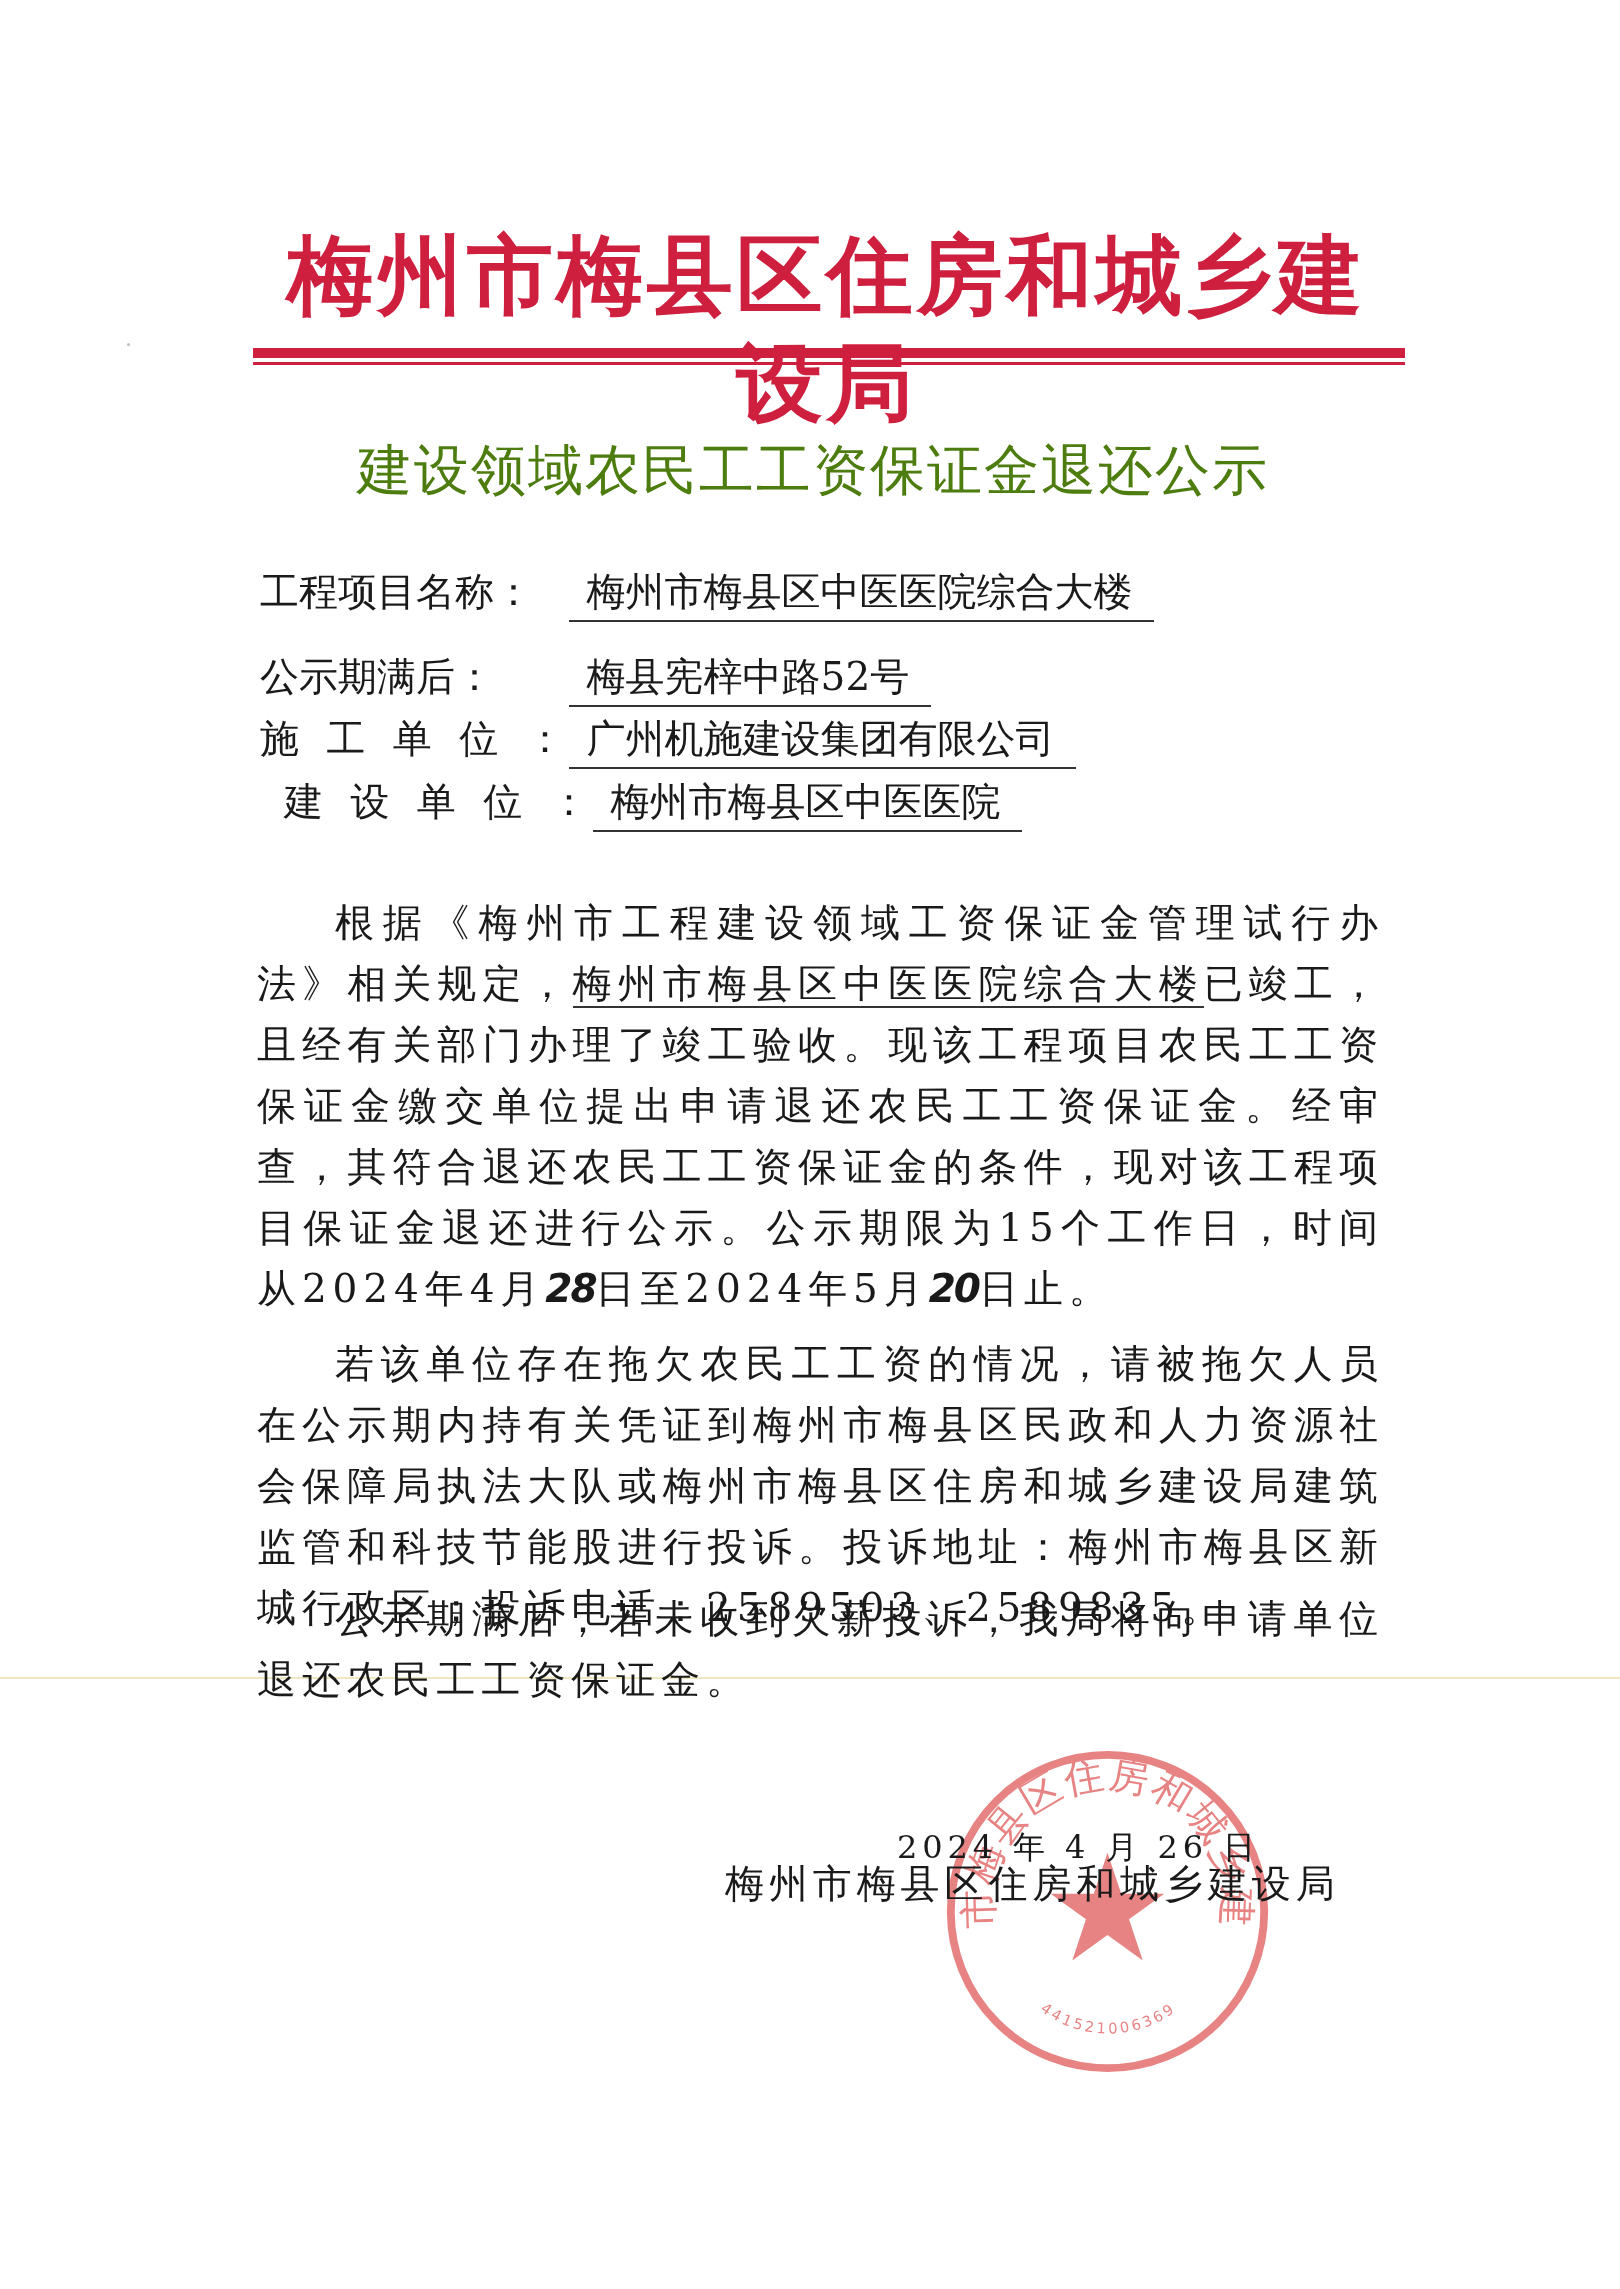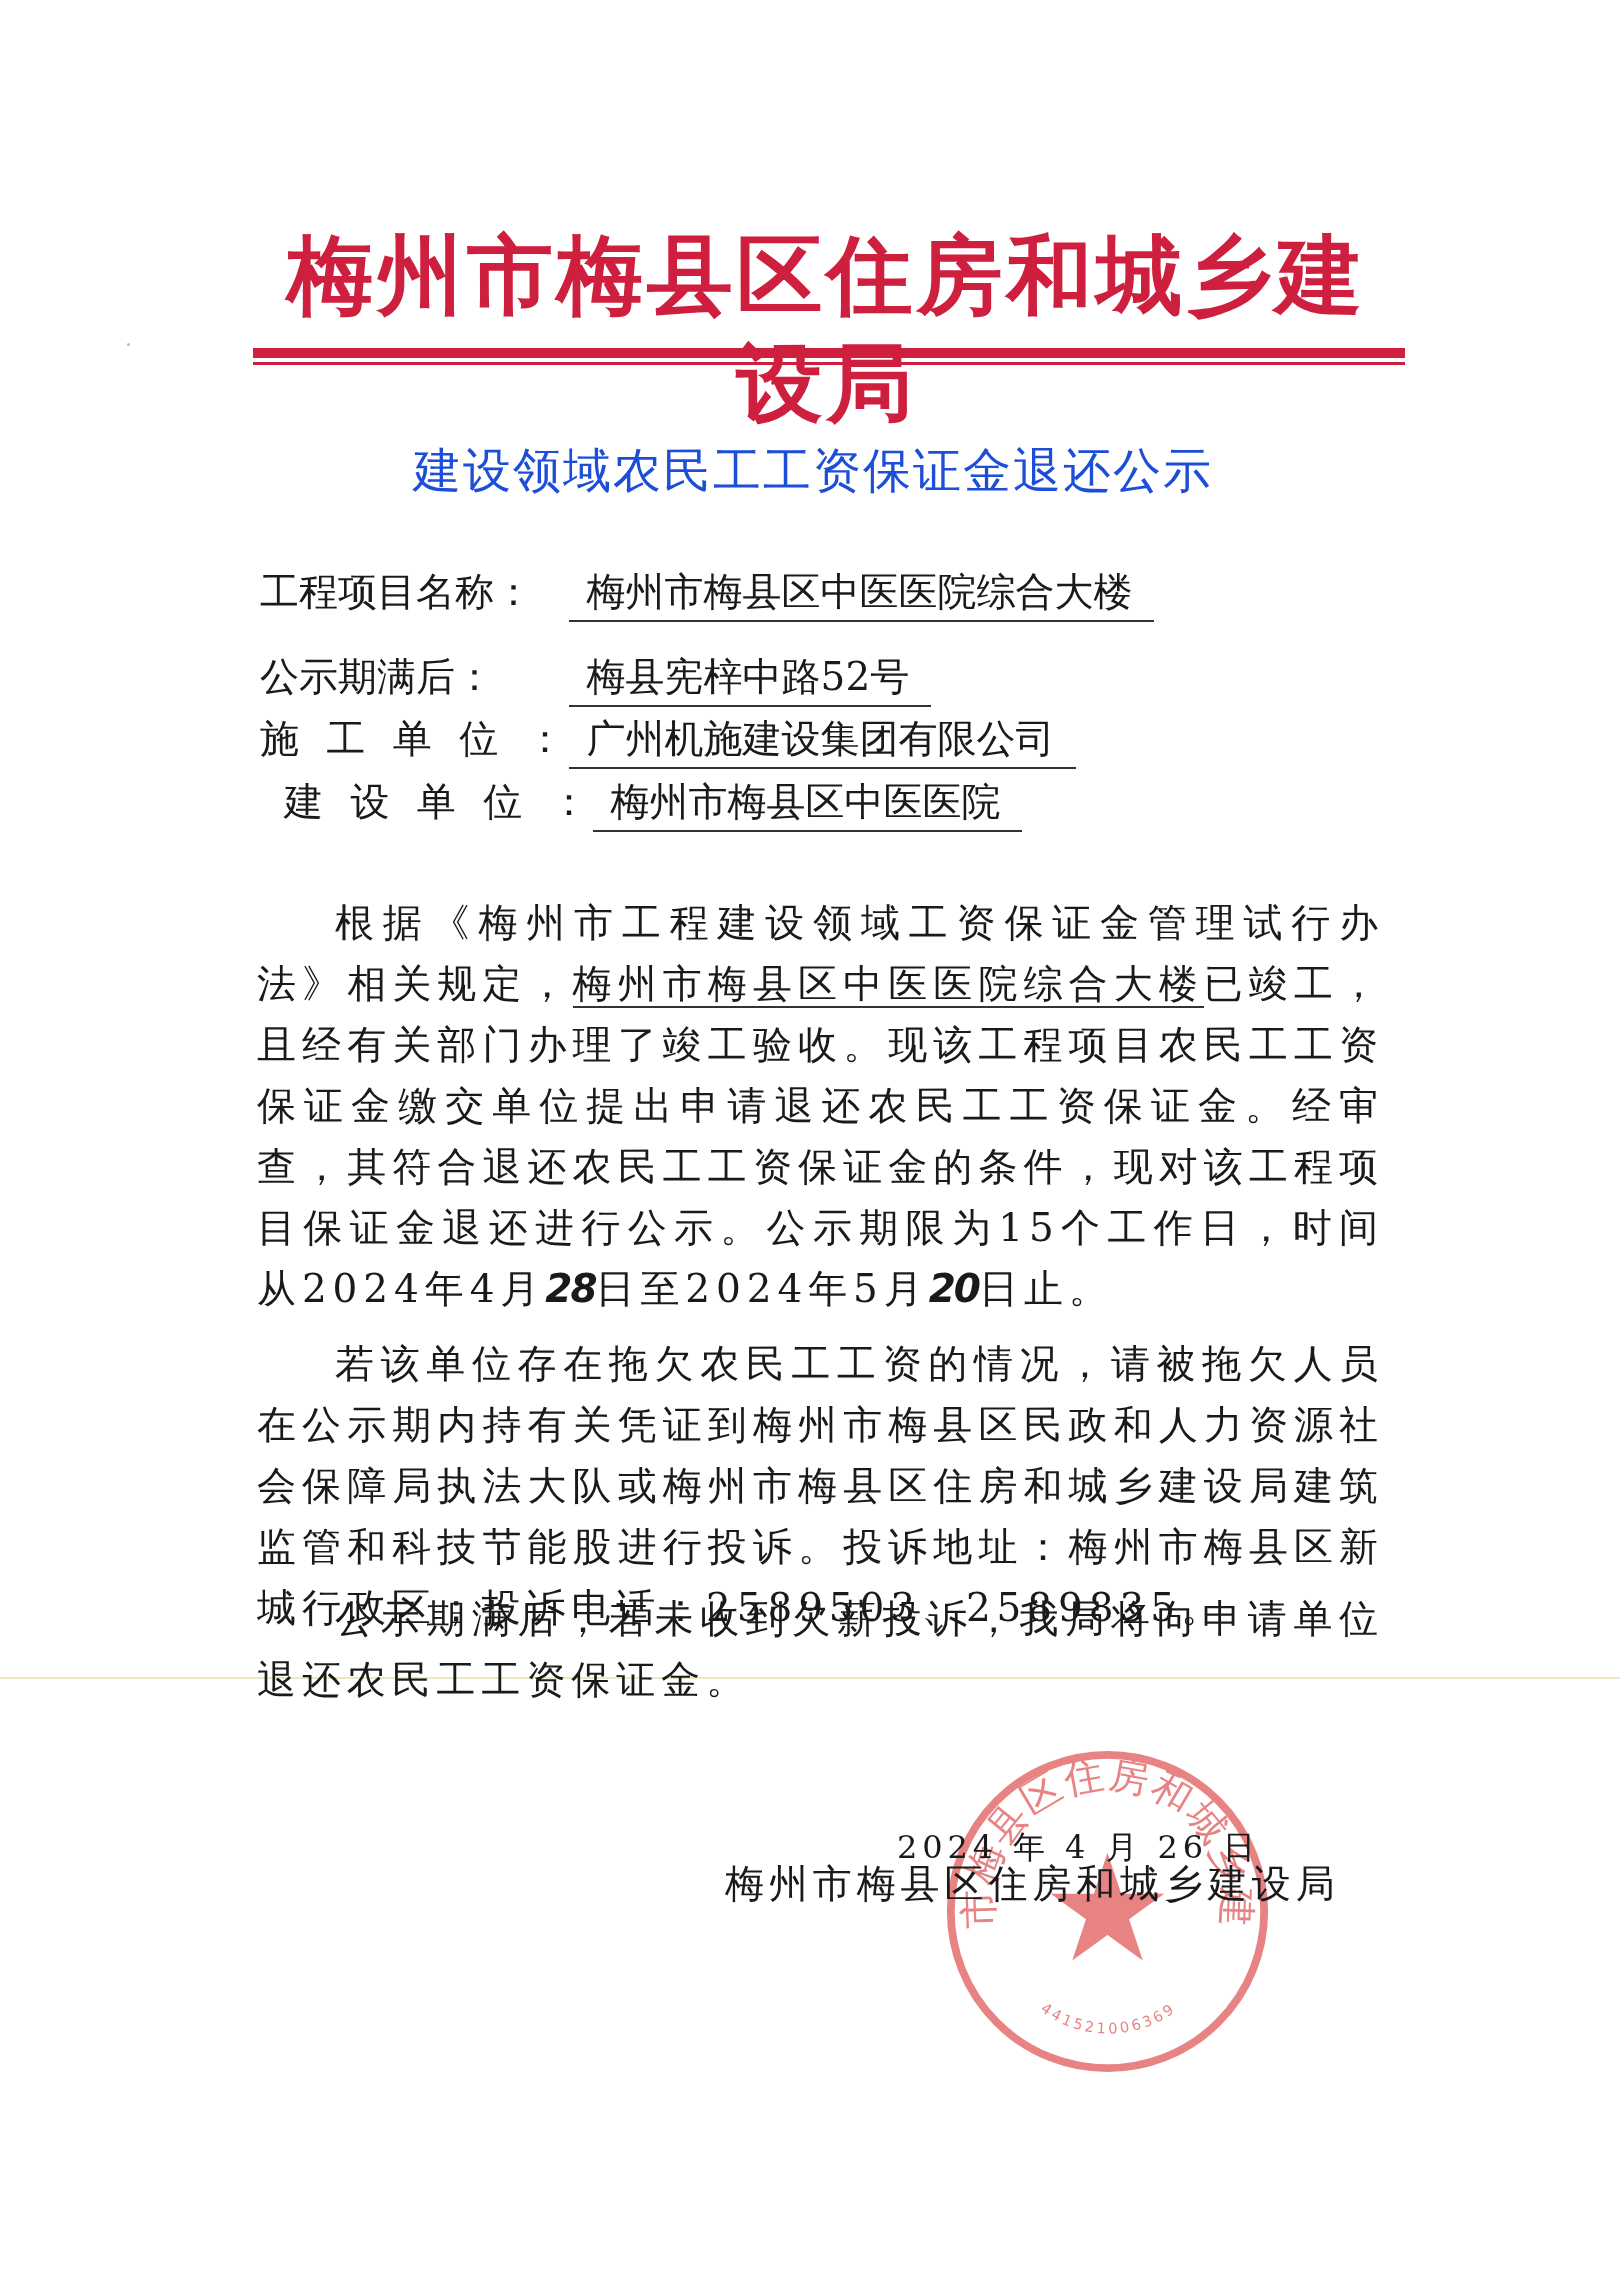--- a/index.html
+++ b/index.html
@@ -1,21 +1,21 @@
 <!DOCTYPE html>
 <html><head>
 <meta charset="utf-8">
 <style>
   html, body { margin:0; padding:0; background:#ffffff; }
   body { width:1620px; height:2290px; position:relative; overflow:hidden; font-family:"DejaVu Serif","Liberation Serif",serif; color:#1a1a1a; }
   .header-title { position:absolute; left:263px; top:221px; width:1127px; text-align:center; font-family:"DejaVu Sans","Liberation Sans",sans-serif; font-weight:bold; font-size:86px; letter-spacing:3.9px; color:#cf1f3f; line-height:108px; }
   .red-rule { position:absolute; left:253px; width:1152px; background:#cf1f3f; }
   .red-rule.thick { top:348px; height:9.8px; }
   .red-rule.thin { top:362px; height:2.9px; }
-  .doc-title { position:absolute; left:323px; top:431px; width:980px; text-align:center; font-size:48px; letter-spacing:2px; line-height:78px; color:#1d4ed8; }
+  .doc-title { position:absolute; left:323px; top:431px; width:980px; text-align:center; font-size:55px; letter-spacing:2px; line-height:78px; color:#4d7c0f; }
   .field-row { position:absolute; left:260px; height:69px; font-size:39px; line-height:69px; white-space:nowrap; }
   .field-label { display:inline-block; width:309px; letter-spacing:0px; }
   .field-label.spaced { letter-spacing:27.4px; }
   .field-value { display:inline-block; border-bottom:2.9px solid #333; padding:0 21.6px 0 17.6px; line-height:57px; }
   .para { position:absolute; left:257px; width:1127px; font-size:39px; line-height:61px; letter-spacing:5.9px; text-align:justify; }
   .para p { margin:0; }
   .u { border-bottom:2.9px solid #333; }
   .hw { font-family:"DejaVu Sans","Liberation Sans",sans-serif; font-style:italic; font-weight:bold; letter-spacing:-2px; }
   .signature { position:absolute; left:725px; top:1852px; font-size:39px; line-height:63px; letter-spacing:4.9px; white-space:nowrap; }
   .sign-date { position:absolute; left:897px; top:1816px; font-size:32px; line-height:63px; letter-spacing:4.9px; white-space:nowrap; }

